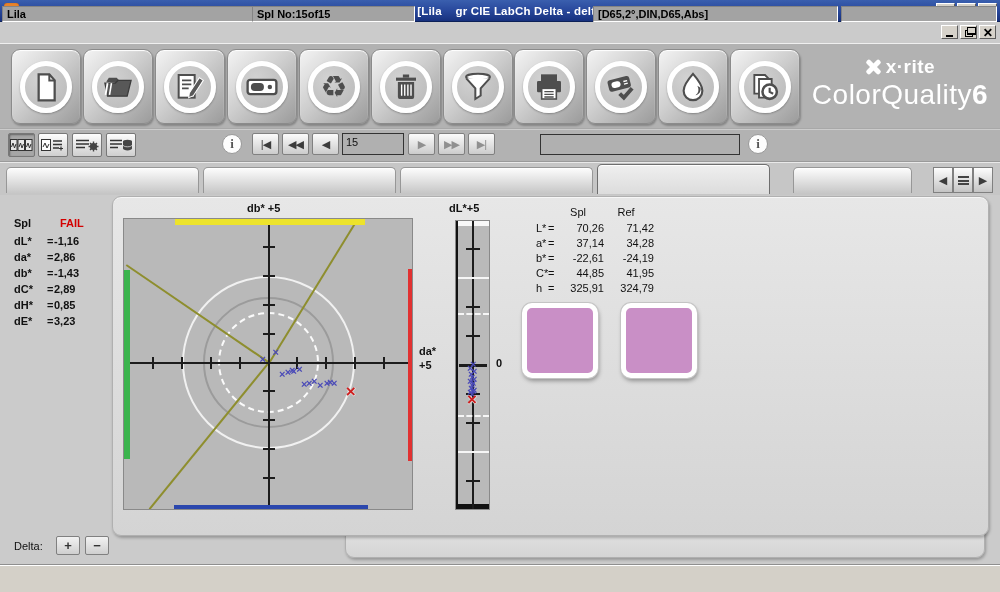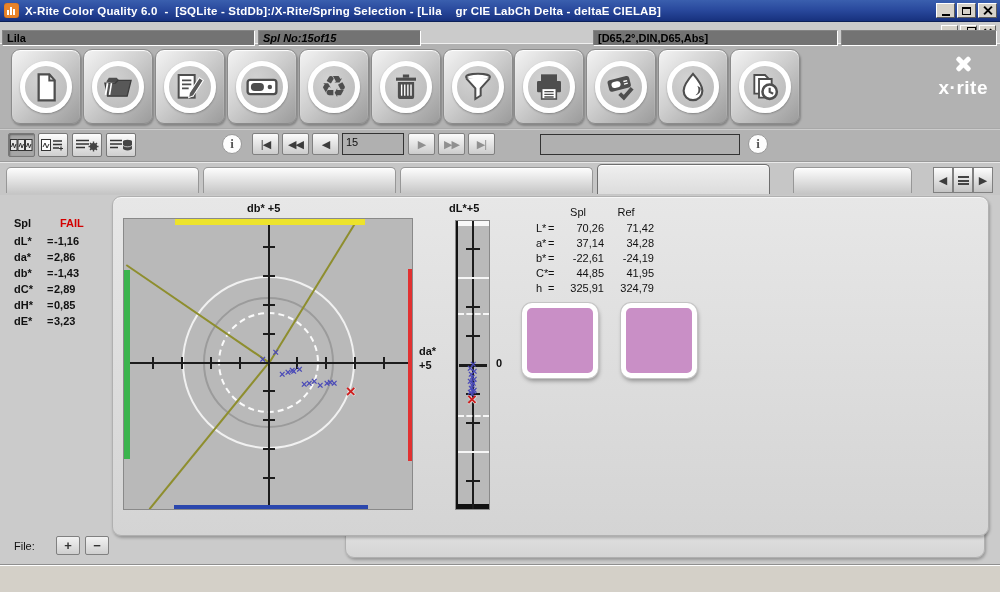--- a/index.html
+++ b/index.html
@@ -46,21 +46,21 @@
      border:1px solid #8b8b8b; box-shadow:inset 0 1px 1px #fff, 1px 2px 2px rgba(0,0,0,.25);
      display:flex; align-items:center; justify-content:center; }
   .bigbtn .ring { width:52px; height:52px; border-radius:50%; border:5px solid #fff;
      background:radial-gradient(circle at 35% 30%, #d2d2d2, #b8b8b8);
      display:flex; align-items:center; justify-content:center;
      box-shadow:0 1px 2px rgba(0,0,0,.3); }
   .bigbtn svg { display:block; }
   .recycle-glyph { font-size:30px; line-height:1; color:#4e4e4e; font-family:"DejaVu Sans",sans-serif; }
 
   .brand { position:absolute; right:12px; top:56px; text-align:right; color:#fff; }
-  .xrite-row { display:flex; align-items:center; justify-content:center; gap:5px;flex-direction:column; }
+  .xrite-row { display:flex; align-items:center; justify-content:center; gap:5px; }
   .xmark { position:relative; width:16px; height:16px; }
   .xmark::before,.xmark::after { content:""; position:absolute; left:6px; top:-1px; width:5px; height:18px;
      background:#fff; border-radius:2px; }
   .xmark::before { transform:rotate(45deg);} .xmark::after { transform:rotate(-45deg);}
   .xrite-text { font-size:19px; font-weight:bold; letter-spacing:.5px; }
   .cq-text { font-size:28px; font-weight:400; letter-spacing:.5px; margin-top:1px; }
   .cq-text b { font-weight:bold; }
 
   
   .viewbtn { position:absolute; top:133px; height:24px; background:linear-gradient(180deg,#fdfdfd,#cfcfcf);
@@ -128,23 +128,23 @@
   .swatch { position:absolute; width:76px; height:75px; border-radius:10px; border:5px solid #fff;
      box-shadow:0 0 0 1px #c4c4c4, 1px 3px 4px rgba(0,0,0,.35); }
 
   .zoombtn { position:absolute; width:24px; height:19px; background:linear-gradient(180deg,#f2f2f2,#cfcfcf);
      border:1px solid #808080; border-radius:2px; font-size:13px; font-weight:bold; color:#333;
      display:flex; align-items:center; justify-content:center; }
 
   
   .statusbar { left:0; top:564px; width:1000px; height:28px; background:#d4d0c8;
      border-top:1px solid #8f8f8f; box-shadow:inset 0 1px 0 #fff; }
-  .sfield { position:absolute; top:6px; height:16px; background:#737373;
+  .sfield { position:absolute; top:6px; height:16px; background:#a3a3a3;
      border:1px solid; border-color:#848484 #fff #fff #848484;
-     font-size:11px; font-weight:bold; color:#000; padding:1px 4px; white-space:pre; overflow:hidden;margin-top:24px; }
+     font-size:11px; font-weight:bold; color:#000; padding:1px 4px; white-space:pre; overflow:hidden; }
 </style>
 </head>
 <body>
 
 <div id="app">
 
   <div class="abs titlebar">
     <span class="app-icon">
       <i style="left:3px;height:5px;"></i>
         <i style="left:6px;height:8px;"></i>
@@ -276,20 +276,21 @@
           <path d="M15.5 12.5v3.2l2.6 1.4" fill="none" stroke="#4e4e4e" stroke-width="1.6"></path>
         </svg>
       </span>
     </div>
 
   <div class="brand">
     <div class="xrite-row">
       <span class="xmark"></span>
       <span class="xrite-text">x·rite</span>
     </div>
+    <div class="cq-text"><span>ColorQuality</span><b>6</b></div>
   </div>
 
   <div class="abs tb-sep"></div>
 
   <div class="viewbtn pressed" style="left:8px;width:27px;">
     <svg width="23" height="14" viewBox="0 0 23 14">
         <g stroke="#333" fill="#e8e8e8" stroke-width="1">
           <rect x="0.5" y="1.5" width="6.5" height="11"></rect>
           <rect x="8" y="1.5" width="6.5" height="11"></rect>
           <rect x="15.5" y="1.5" width="6.5" height="11"></rect>
@@ -508,27 +509,27 @@
   <div class="abs labtab" style="left:536px;top:282px;width:140px;height:14px;">
       <span class="lt-label">h</span>
       <span class="lt-eq">=</span>
       <span class="lt-spl">325,91</span>
       <span class="lt-ref">324,79</span>
     </div>
 
   <div class="swatch" style="left: 522px; top: 303px; background: rgb(201, 143, 198);" id="swatch-sample"></div>
   <div class="swatch" style="left: 621px; top: 303px; background: rgb(201, 143, 198);" id="swatch-reference"></div>
 
-  <div class="abs" style="left:14px;top:540px;font-size:11px;color:#111;">File:</div>
+  <div class="abs" style="left:14px;top:540px;font-size:11px;color:#111;">Delta:</div>
   <div class="zoombtn" style="left:56px;top:536px;">
       <span>+</span>
     </div>
   <div class="zoombtn" style="left:85px;top:536px;">
       <span>−</span>
     </div>
 
   <div class="abs statusbar"></div>
   <div class="sfield" style="left:2px;width:253px;">Lila</div>
-  <div class="sfield" style="left:258px;width:163px;font-style:italic;">Spl No:15of15</div>
+  <div class="sfield" style="left:252px;width:163px;">Spl No:15of15</div>
   <div class="sfield" style="left:593px;width:245px;">[D65,2°,DIN,D65,Abs]</div>
   <div class="sfield" style="left:841px;width:156px;"></div>
 
 </div>
 
 </body></html>

